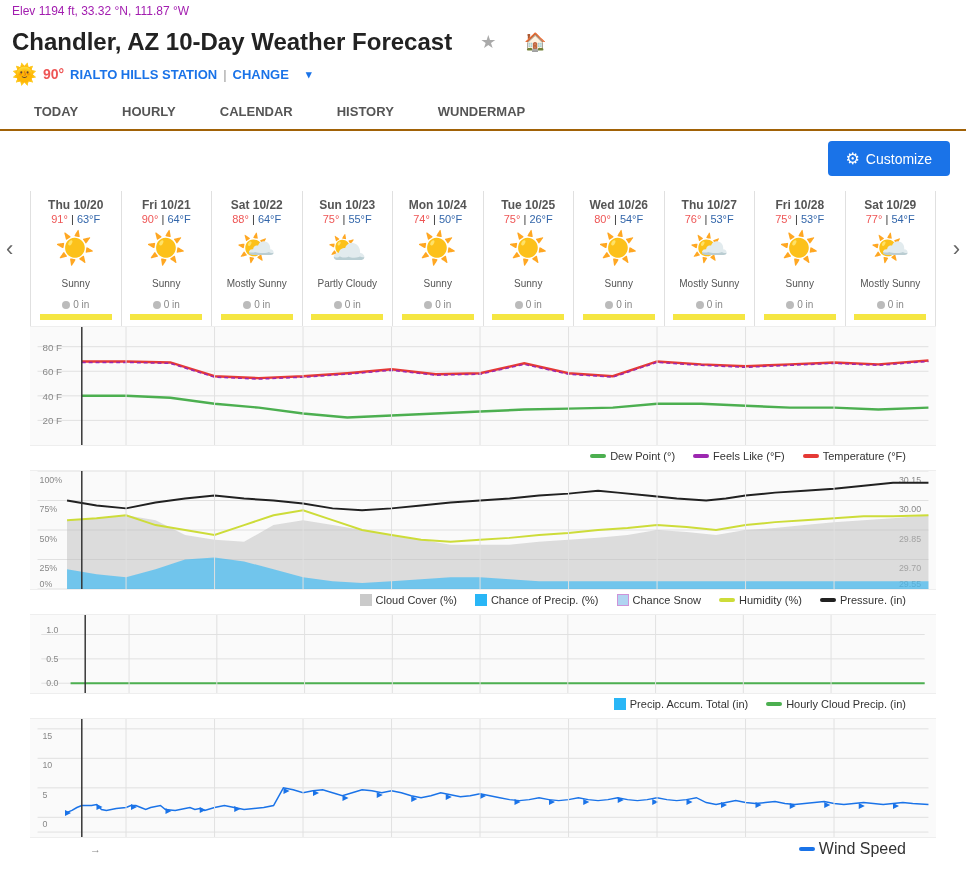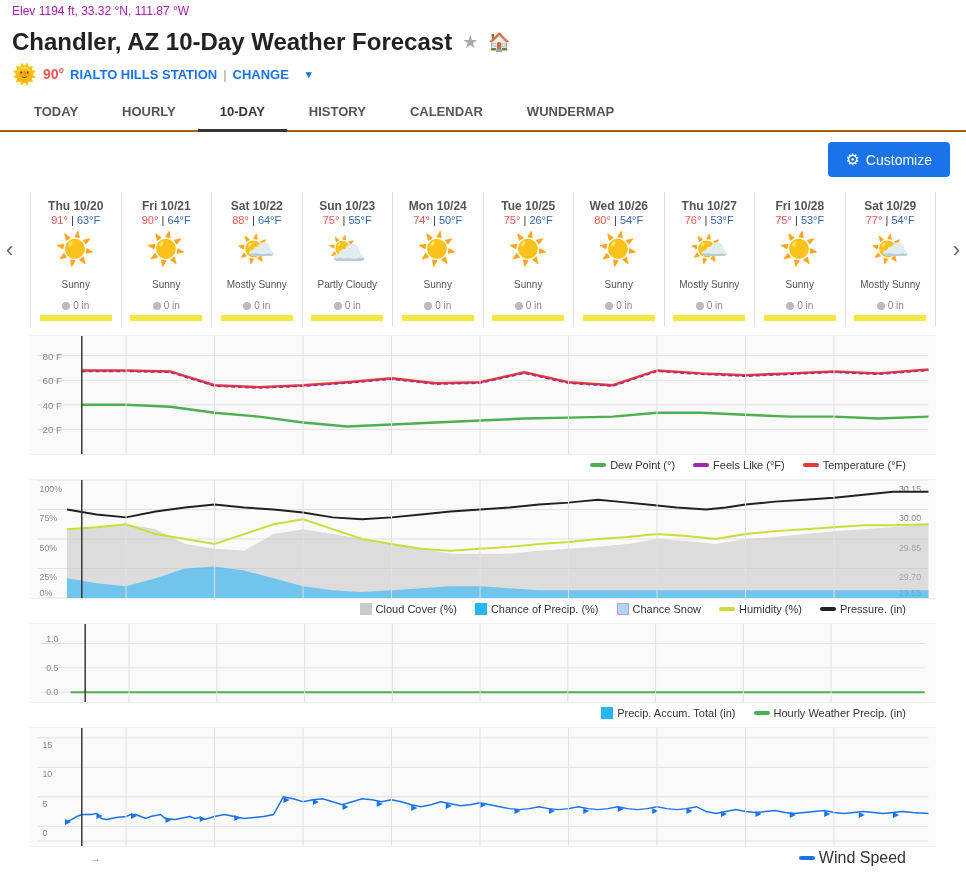--- a/index.html
+++ b/index.html
@@ -1,19 +1,19 @@
 <!DOCTYPE html>
 <html><head>
   <meta charset="utf-8">
   <style>
     * { box-sizing: border-box; margin: 0; padding: 0; }
     body { font-family: Arial, sans-serif; background: #fff; color: #333; width: 966px; }
 
     .top-bar { padding: 4px 12px; font-size: 12px; color: #a21caf; }
-    .title-row { display: flex; align-items: center; padding: 6px 12px 4px; gap: 10px; }
+    .title-row { display: flex; align-items: center; padding: 6px 12px 4px; gap: 28px; }
     .title-row h1 { font-size: 24px; font-weight: bold; color: #222; }
     .title-row .star, .title-row .home { font-size: 18px; color: #aaa; cursor: pointer; }
     .station-row { display: flex; align-items: center; padding: 2px 12px 8px; gap: 6px; font-size: 13px; }
     .sun-icon { font-size: 20px; }
     .temp-badge { color: #e55; font-weight: bold; font-size: 14px; }
     .station-name { color: #1a73e8; font-weight: bold; font-size: 13px; }
     .divider { color: #999; }
     .change-btn { color: #1a73e8; font-weight: bold; font-size: 13px; cursor: pointer; display: flex; align-items: center; gap: 17px; }
     .change-btn .arrow { font-size: 11px; }
 
@@ -74,23 +74,22 @@
   <span class="change-btn">
     <span>CHANGE</span>
     <span class="arrow">▾</span>
   </span>
 </div>
 
 <nav>
   <div class="nav-tabs" id="tabs-container">
       <a class="nav-tab" href="#">TODAY</a>
       <a class="nav-tab" href="#">HOURLY</a>
-      <a class="nav-tab active" href="#">10-DAY</a>
+      <a class="nav-tab" href="#">CALENDAR</a>
       <a class="nav-tab" href="#">HISTORY</a>
-      <a class="nav-tab" href="#">CALENDAR</a>
       <a class="nav-tab" href="#">WUNDERMAP</a>
     </div>
 </nav>
 
 <div class="main-content">
   <button class="customize-btn">
     <span class="gear">⚙</span>
     <span>Customize</span>
   </button>
 
@@ -224,21 +223,21 @@
     <div class="day-desc">Mostly Sunny</div>
     <div class="day-precip">
       <span class="precip-dot"></span>
       <span>0 in</span>
     </div>
     <div class="snow-bar"></div>
   </div>
       </div>
   </div>
 
-  <div class="full-chart" style="margin-top:8px;">
+  <div class="full-chart" style="">
     <svg width="906" height="120" viewBox="0 0 906 120" style="background:#fafafa; border-top:1px solid #eee; border-bottom:1px solid #eee;">
 
       <line x1="0" y1="20" x2="906" y2="20" stroke="#e0e0e0" stroke-width="1"></line>
       <line x1="0" y1="45" x2="906" y2="45" stroke="#e0e0e0" stroke-width="1"></line>
       <line x1="0" y1="70" x2="906" y2="70" stroke="#e0e0e0" stroke-width="1"></line>
       <line x1="0" y1="95" x2="906" y2="95" stroke="#e0e0e0" stroke-width="1"></line>
 
       <text x="5" y="24" font-size="10" fill="#888">80 F</text>
       <text x="5" y="49" font-size="10" fill="#888">60 F</text>
       <text x="5" y="74" font-size="10" fill="#888">40 F</text>
@@ -366,21 +365,21 @@
       <line x1="810" y1="0" x2="810" y2="80" stroke="#e0e0e0" stroke-width="1"></line>
       <line x1="45" y1="0" x2="45" y2="80" stroke="#333" stroke-width="1.5"></line>
     </svg>
     <div class="chart-legend">
       <div class="legend-item">
         <span class="legend-sq" style="background:#29b6f6;"></span>
         <span>Precip. Accum. Total (in)</span>
       </div>
       <div class="legend-item">
         <span class="legend-color" style="background:#4caf50;"></span>
-        <span>Hourly Weather Precip. (in)</span>
+        <span>Hourly Cloud Precip. (in)</span>
       </div>
     </div>
   </div>
 
   <div class="full-chart" style="margin-top:4px;">
     <svg width="906" height="120" viewBox="0 0 906 120" style="background:#fafafa; border-top:1px solid #eee; border-bottom:1px solid #eee;">
       <line x1="0" y1="10" x2="906" y2="10" stroke="#e0e0e0"></line>
       <line x1="0" y1="40" x2="906" y2="40" stroke="#e0e0e0"></line>
       <line x1="0" y1="70" x2="906" y2="70" stroke="#e0e0e0"></line>
       <line x1="0" y1="100" x2="906" y2="100" stroke="#e0e0e0"></line>

